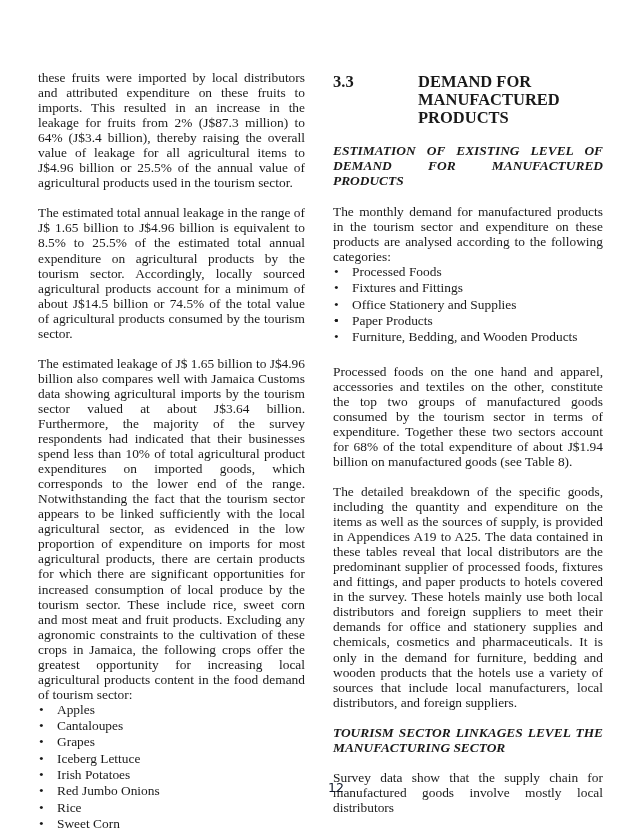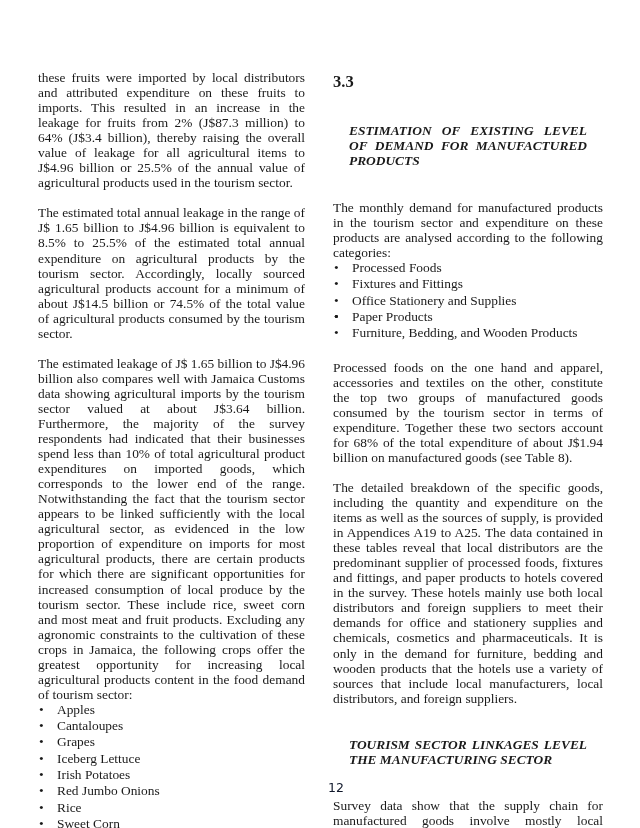--- a/index.html
+++ b/index.html
@@ -8,21 +8,21 @@
   .col { position: absolute; top: 70px; font-size: 13.4px; line-height: 15.05px; }
   .col.left { left: 38px; width: 267px; }
   .col.right { left: 333px; width: 270px; }
   p { margin: 0; text-align: justify; }
   .gap { height: 15px; }
   ul.bullets { list-style: none; margin: 0; padding: 0; }
   ul.bullets li { position: relative; padding-left: 19px; line-height: 16.3px; }
   ul.bullets li .dot { position: absolute; left: 1px; top: 0; }
   .h-section { font-weight: bold; font-size: 16.5px; line-height: 18px; display: flex; margin-top: 3px; gap: 47px; }
   .h-section .num { width: 38px; flex: none; }
-  .h-sub { font-weight: bold; font-style: italic; font-size: 13.4px; line-height: 15px; margin: 16px; text-align: justify; text-align-last: left; }
+  .h-sub { font-weight: bold; font-style: italic; font-size: 13.4px; line-height: 15px; margin: 0; text-align: justify; text-align-last: left; }
   .h-sub.justify-all { text-align-last: auto; }
   .page-num { position: absolute; top: 780px; left: 0; width: 640px; text-align: center;
               font-family: "DejaVu Sans", sans-serif; font-size: 12.5px; color: #0f172a; margin-left: 16px; }
 </style>
 </head>
 <body>
 
 <div class="col left">
   <p>these fruits were imported by local distributors and attributed expenditure on these fruits to imports. This resulted in an increase in the leakage for fruits from 2% (J$87.3 million) to 64% (J$3.4 billion), thereby raising the overall value of leakage for all agricultural items to J$4.96 billion or 25.5% of the annual value of agricultural products used in the tourism sector.</p>
   <div class="gap"></div>
@@ -37,20 +37,21 @@
     <li><span class="dot">•</span><span>Irish Potatoes</span></li>
     <li><span class="dot">•</span><span>Red Jumbo Onions</span></li>
     <li><span class="dot">•</span><span>Rice</span></li>
     <li><span class="dot">•</span><span>Sweet Corn</span></li>
   </ul>
 </div>
 
 <div class="col right">
   <div class="h-section">
     <span class="num">3.3</span>
+    <span>DEMAND FOR MANUFACTURED PRODUCTS</span>
   </div>
   <div style="height:16px"></div>
   <p class="h-sub">ESTIMATION OF EXISTING LEVEL OF DEMAND FOR MANUFACTURED PRODUCTS</p>
   <div style="height:16px"></div>
   <p>The monthly demand for manufactured products in the tourism sector and expenditure on these products are analysed according to the following categories:</p>
   <ul class="bullets">
     <li><span class="dot">•</span><span>Processed Foods</span></li>
     <li><span class="dot">•</span><span>Fixtures and Fittings</span></li>
     <li><span class="dot">•</span><span>Office Stationery and Supplies</span></li>
     <li><span class="dot">•</span></li>

